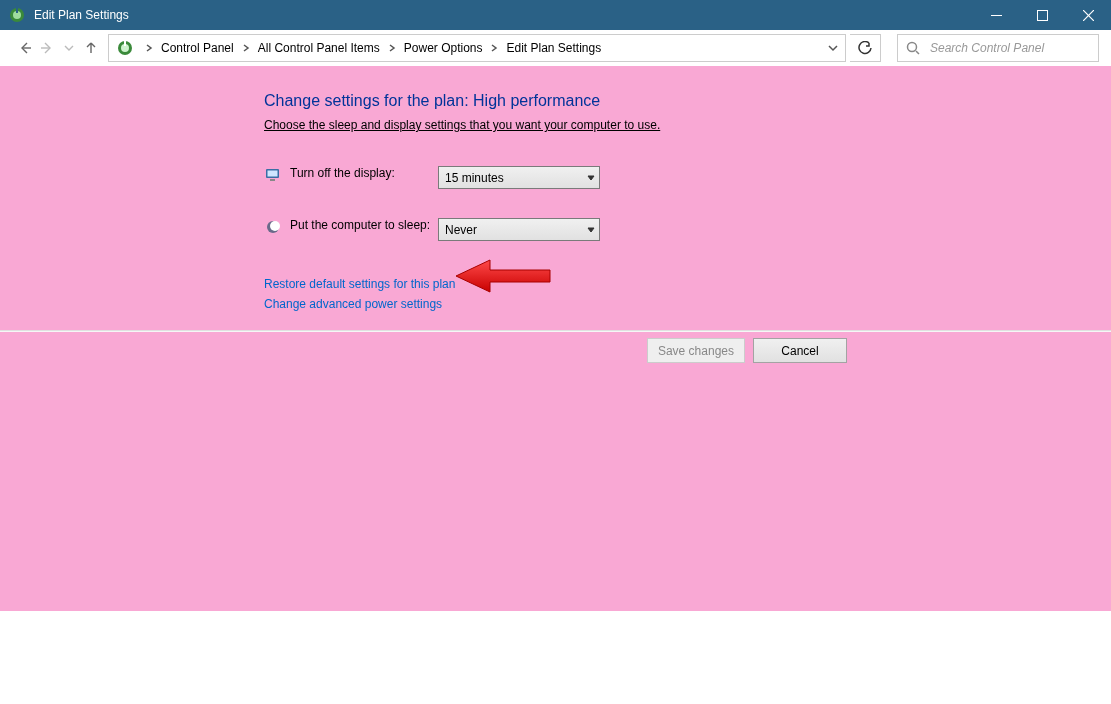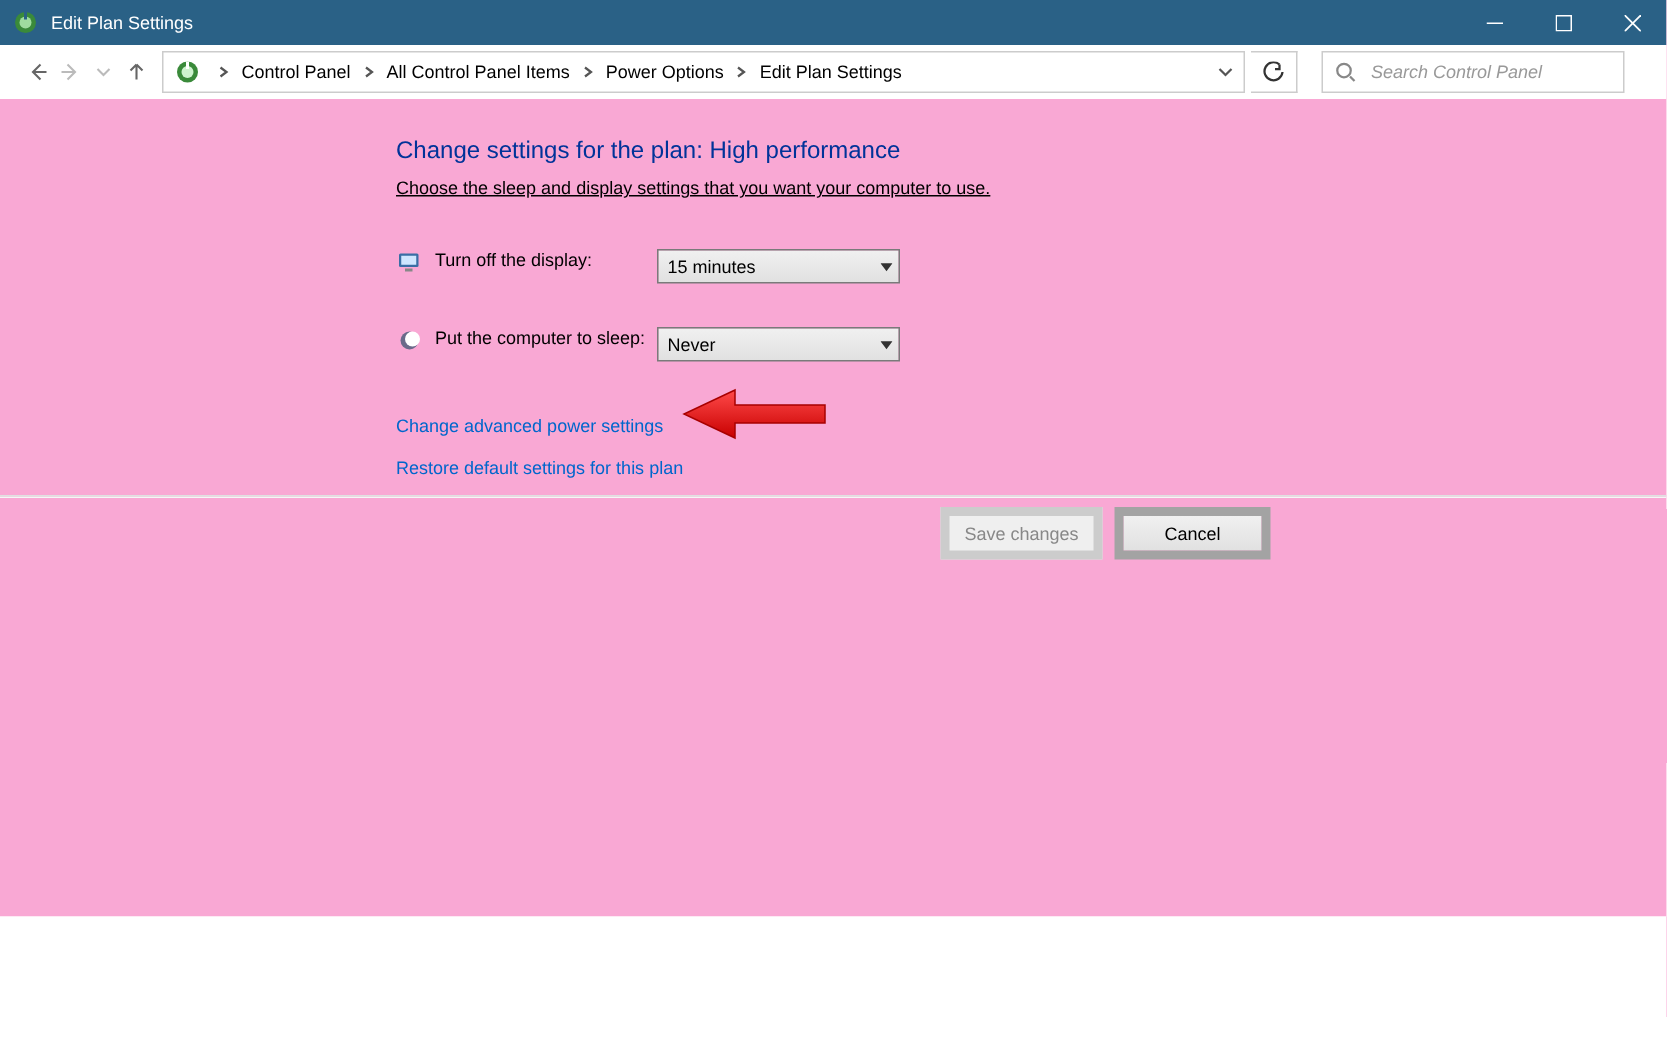--- a/index.html
+++ b/index.html
@@ -7,21 +7,21 @@
   
   .titlebar{height:30px;background:#2a6186;display:flex;align-items:center;color:#fff;}
   .titlebar .app-icon{width:18px;height:18px;margin:0 8px 0 8px;}
   .titlebar .app-icon svg{display:block;}
   .title-text{font-size:12px;flex:1;}
   .win-controls{display:flex;height:100%;}
   .win-btn{width:46px;display:flex;align-items:center;justify-content:center;color:#fff;}
   .win-btn svg{width:11px;height:11px;stroke:#fff;fill:none;stroke-width:1;}
   .win-btn.close svg{stroke-width:1.2;}
   
-  .addr-row{height:36px;display:flex;align-items:center;padding:0 28px 0 14px;background:#fff;}
+  .addr-row{height:36px;display:flex;align-items:center;padding:0 12px 0 14px;background:#fff;}
   .nav-btn{width:22px;height:22px;display:flex;align-items:center;justify-content:center;color:#666;}
   .nav-btn.disabled{color:#bbb;}
   .nav-btn svg{width:16px;height:16px;stroke:currentColor;fill:none;stroke-width:1.4;}
   .nav-btn.small svg{width:12px;height:12px;}
   .addr-box{flex:1;height:26px;border:1px solid #ccc;display:flex;align-items:center;margin-left:6px;margin-right:4px;position:relative;}
   .addr-icon{width:20px;height:20px;margin:0 6px;}
   .bc{display:flex;align-items:center;height:100%;flex:1;}
   .bc-item{padding:0 4px;height:100%;display:flex;align-items:center;font-size:12px;color:#000;}
   .bc-chev{padding:0 4px;color:#666;display:flex;align-items:center;}
   .bc-chev svg{width:8px;height:8px;stroke:#555;fill:none;stroke-width:1.5;}
@@ -41,21 +41,21 @@
   .setting-icon{width:18px;height:18px;margin-right:8px;}
   .setting-label{width:148px;font-size:12px;}
   .combo{width:148px;height:21px;border:1px solid #7a7a7a;background:linear-gradient(#f0f0f0,#e1e1e1);display:flex;align-items:center;padding:0 6px;position:relative;font-size:12px;}
   .combo-arrow{position:absolute;right:4px;top:50%;transform:translateY(-50%);}
   .combo-arrow svg{width:8px;height:8px;stroke:#333;fill:#333;}
   .link{color:#0066cc;font-size:12px;display:block;margin-top:6px;text-decoration:none;}
   .link-row{margin-top:36px;}
   .arrow-annotation{position:absolute;left:452px;top:258px;pointer-events:none;}
   .divider{position:absolute;top:330px;left:0;right:0;height:1px;background:#e0e0e0;box-shadow:0 1px 0 #f6f6f6;}
   .btn-row{position:absolute;top:338px;right:264px;display:flex;gap:8px;}
-  .btn{min-width:72px;height:23px;border:6px solid #a3a3a3;background:linear-gradient(#f0f0f0,#e1e1e1);display:flex;align-items:center;justify-content:center;font-size:12px;padding:0 10px;}
+  .btn{min-width:72px;height:23px;border:1px solid #a3a3a3;background:linear-gradient(#f0f0f0,#e1e1e1);display:flex;align-items:center;justify-content:center;font-size:12px;padding:0 10px;}
   .btn.disabled{color:#888;border-color:#ccc;background:#efefef;}
 </style>
 </head>
 <body>
 
 <div class="window">
 
   <div class="titlebar">
     <span class="app-icon">
       <svg viewBox="0 0 18 18">
@@ -195,22 +195,22 @@
       <span class="setting-label">Put the computer to sleep:</span>
       <div class="combo">
         <span>Never</span>
         <span class="combo-arrow"><svg viewBox="0 0 8 8">
               <path d="M1 2 L4 6 L7 2 Z"></path>
             </svg></span>
       </div>
     </div>
 
     <div class="link-row">
+      <a class="link" href="#" style="margin-top:14px;">Restore default settings for this plan</a>
       <a class="link" href="#">Change advanced power settings</a>
-      <a class="link" href="#" style="margin-top:14px;">Restore default settings for this plan</a>
     </div>
   </div>
 
   <div class="arrow-annotation">
     <svg width="100" height="36" viewBox="0 0 100 36">
       <defs>
         <linearGradient id="redg" x1="0" y1="0" x2="0" y2="1">
           <stop offset="0" stop-color="#ff4a4a"></stop>
             <stop offset="1" stop-color="#c80000"></stop>
         </linearGradient>

